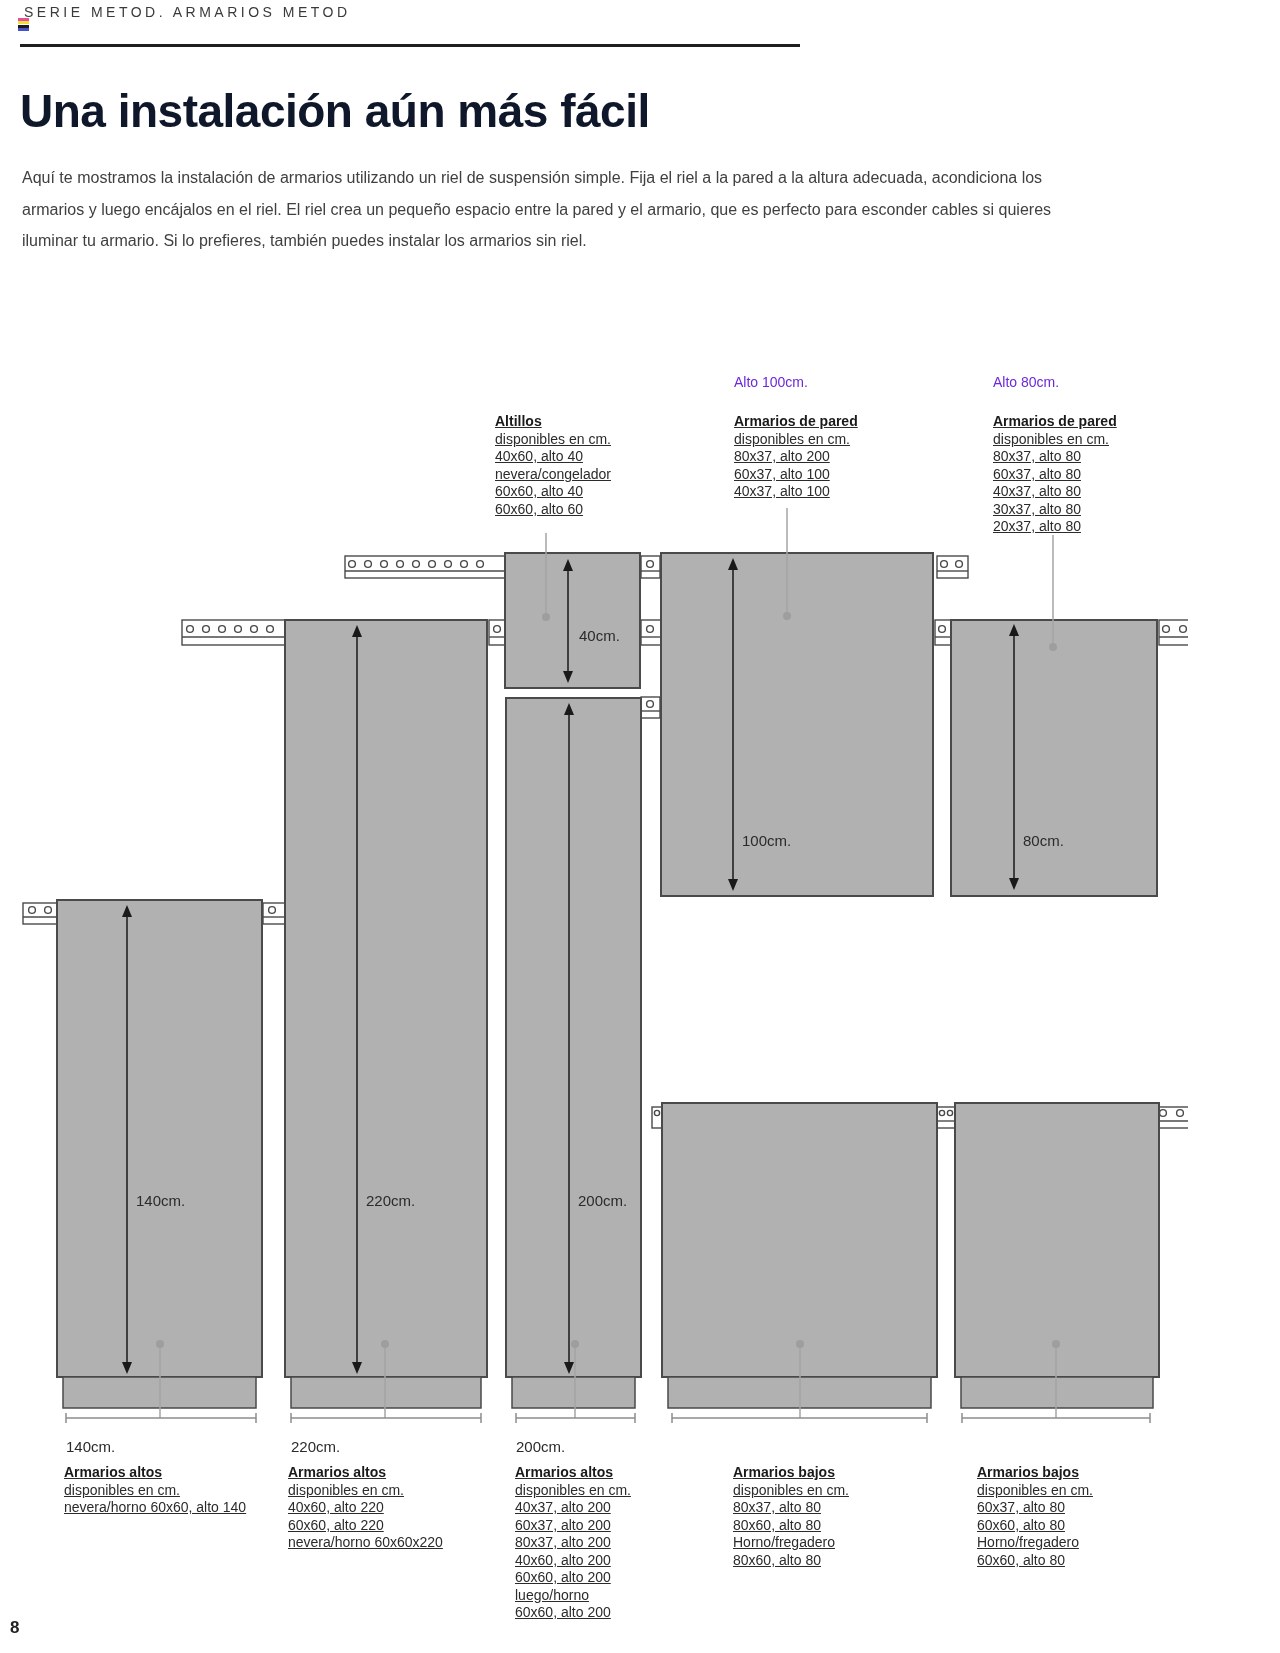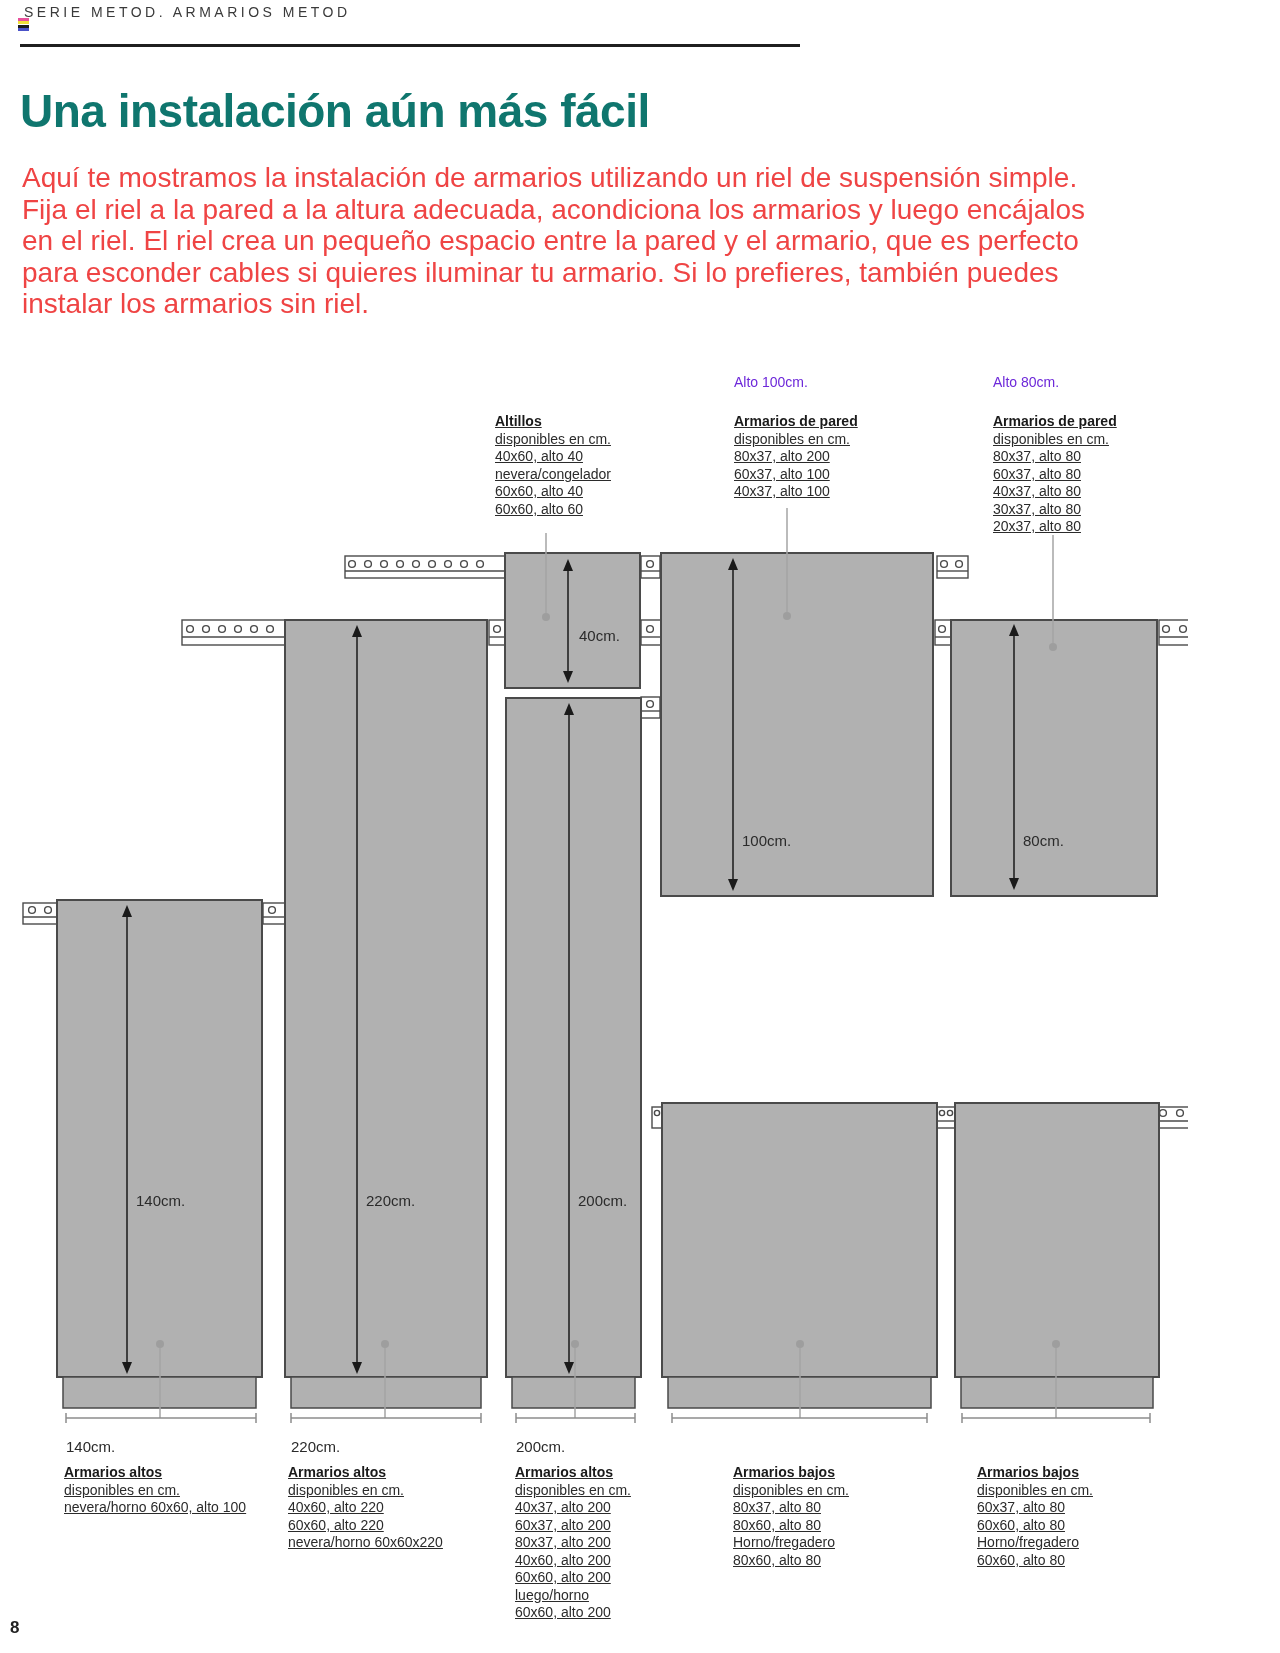--- a/index.html
+++ b/index.html
@@ -3,22 +3,22 @@
 <meta charset="utf-8">
 <style>
   html,body{margin:0;padding:0;background:#fff;}
   #page{position:relative;width:1188px;height:1653px;background:#fff;overflow:hidden;
         font-family:"Liberation Sans", sans-serif;color:#1d1d1d;}
   .abs{position:absolute;}
   #eyebrow{left:24px;top:4px;font-size:14px;letter-spacing:3.5px;color:#3a3a3a;font-weight:500;}
   #color-mark{left:18px;top:18px;width:11px;height:13px;display:flex;flex-direction:column;justify-content:space-between;}
   #color-mark div{height:2.6px;width:100%;}
   #header-rule{left:20px;top:44px;width:780px;height:2.5px;background:#1f1f1f;}
-  #page-title{left:20px;top:84px;font-size:46px;font-weight:bold;color:#0f766e;letter-spacing:-0.5px;}
-  #intro{left:22px;top:162px;width:1075px;font-size:28px;line-height:31.5px;color:#ef4444;}
+  #page-title{left:20px;top:84px;font-size:46px;font-weight:bold;color:#0f172a;letter-spacing:-0.5px;}
+  #intro{left:22px;top:162px;width:1075px;font-size:16px;line-height:31.5px;color:#404040;}
   .alto-label{font-size:14px;color:#6d28d9;}
   .spec-col{font-size:14px;line-height:17.5px;color:#2b2b2b;text-decoration:underline;}
   .spec-col .hd{font-weight:bold;color:#1a1a1a;}
   .ln{white-space:nowrap;}
   #diagram-svg{position:absolute;left:0;top:0;}
   #page-num{left:10px;top:1618px;font-size:17px;font-weight:bold;color:#222;}
   svg text{font-family:"Liberation Sans", sans-serif;font-size:15px;fill:#2b2b2b;}
 </style>
 </head>
 <body>
@@ -254,21 +254,21 @@
         <div class="ln">40x37, alto 80</div>
         <div class="ln">30x37, alto 80</div>
         <div class="ln">20x37, alto 80</div>
       </div>
   </div>
 
   <div class="abs spec-col" style="left:64px;top:1464px;">
     <div class="hd">Armarios altos</div>
     <div>
         <div class="ln">disponibles en cm.</div>
-        <div class="ln">nevera/horno 60x60, alto 100</div>
+        <div class="ln">nevera/horno 60x60, alto 140</div>
       </div>
   </div>
   <div class="abs spec-col" style="left:288px;top:1464px;">
     <div class="hd">Armarios altos</div>
     <div>
         <div class="ln">disponibles en cm.</div>
         <div class="ln">40x60, alto 220</div>
         <div class="ln">60x60, alto 220</div>
         <div class="ln">nevera/horno 60x60x220</div>
       </div>

